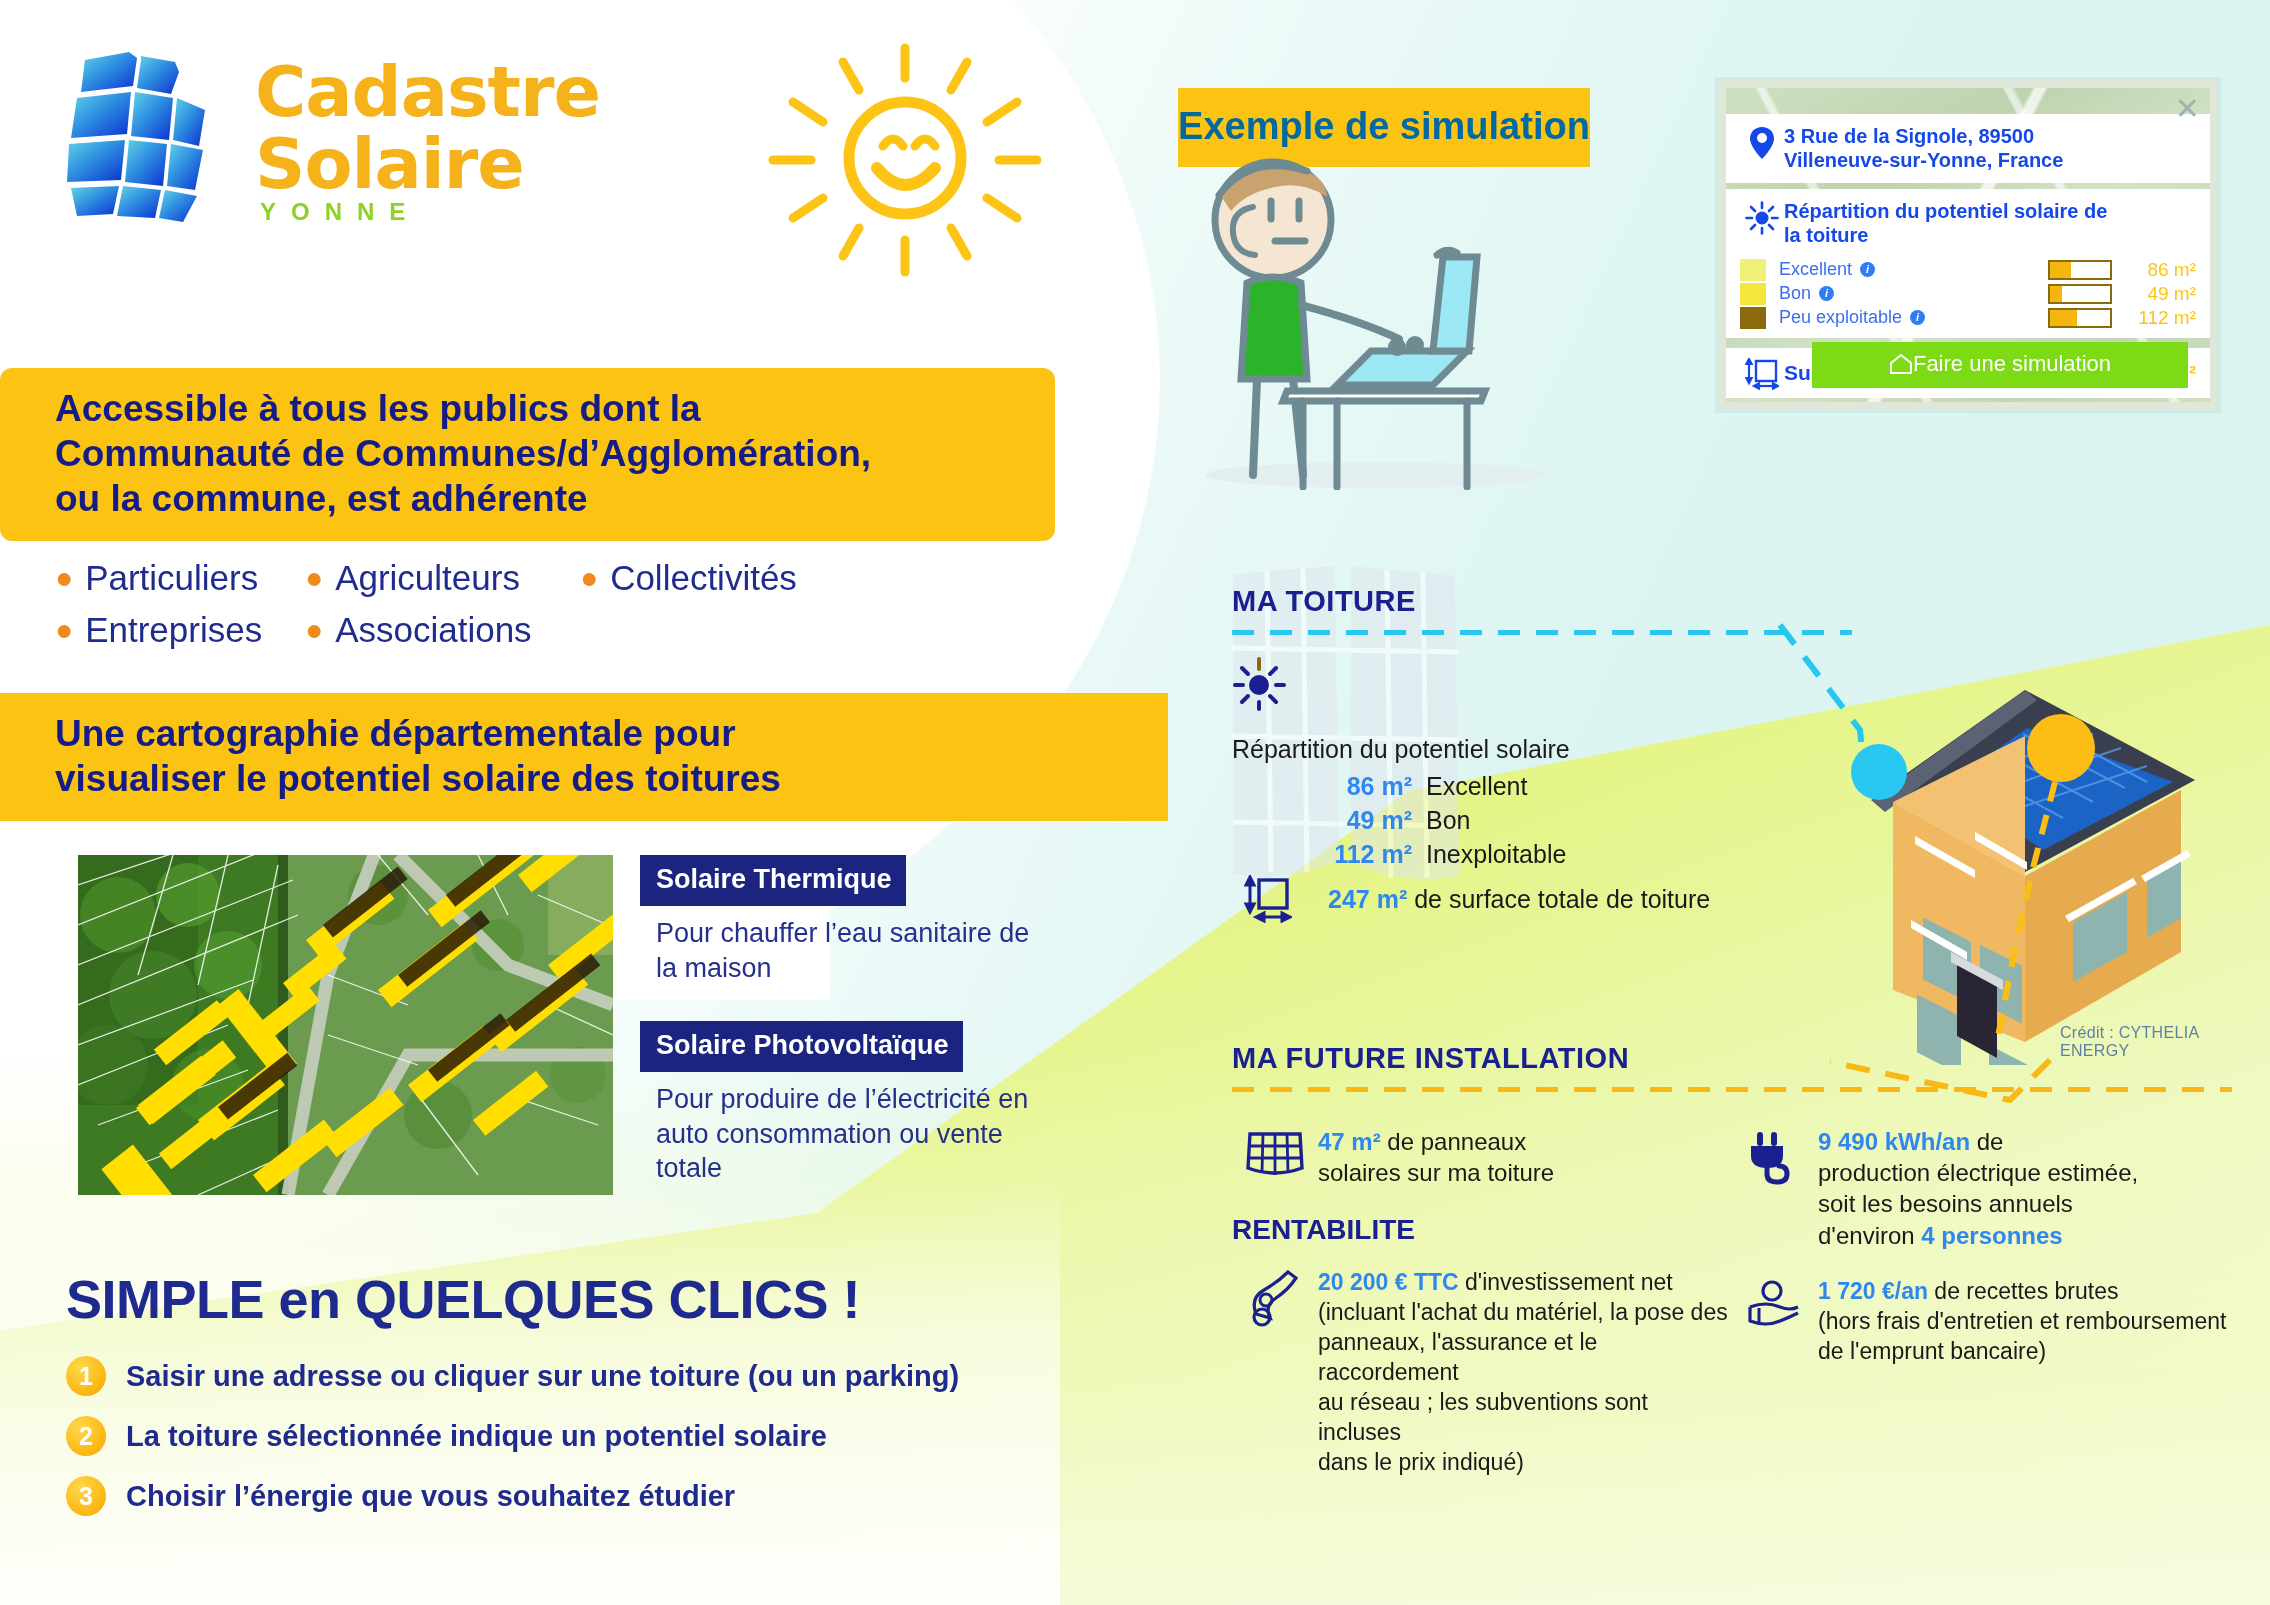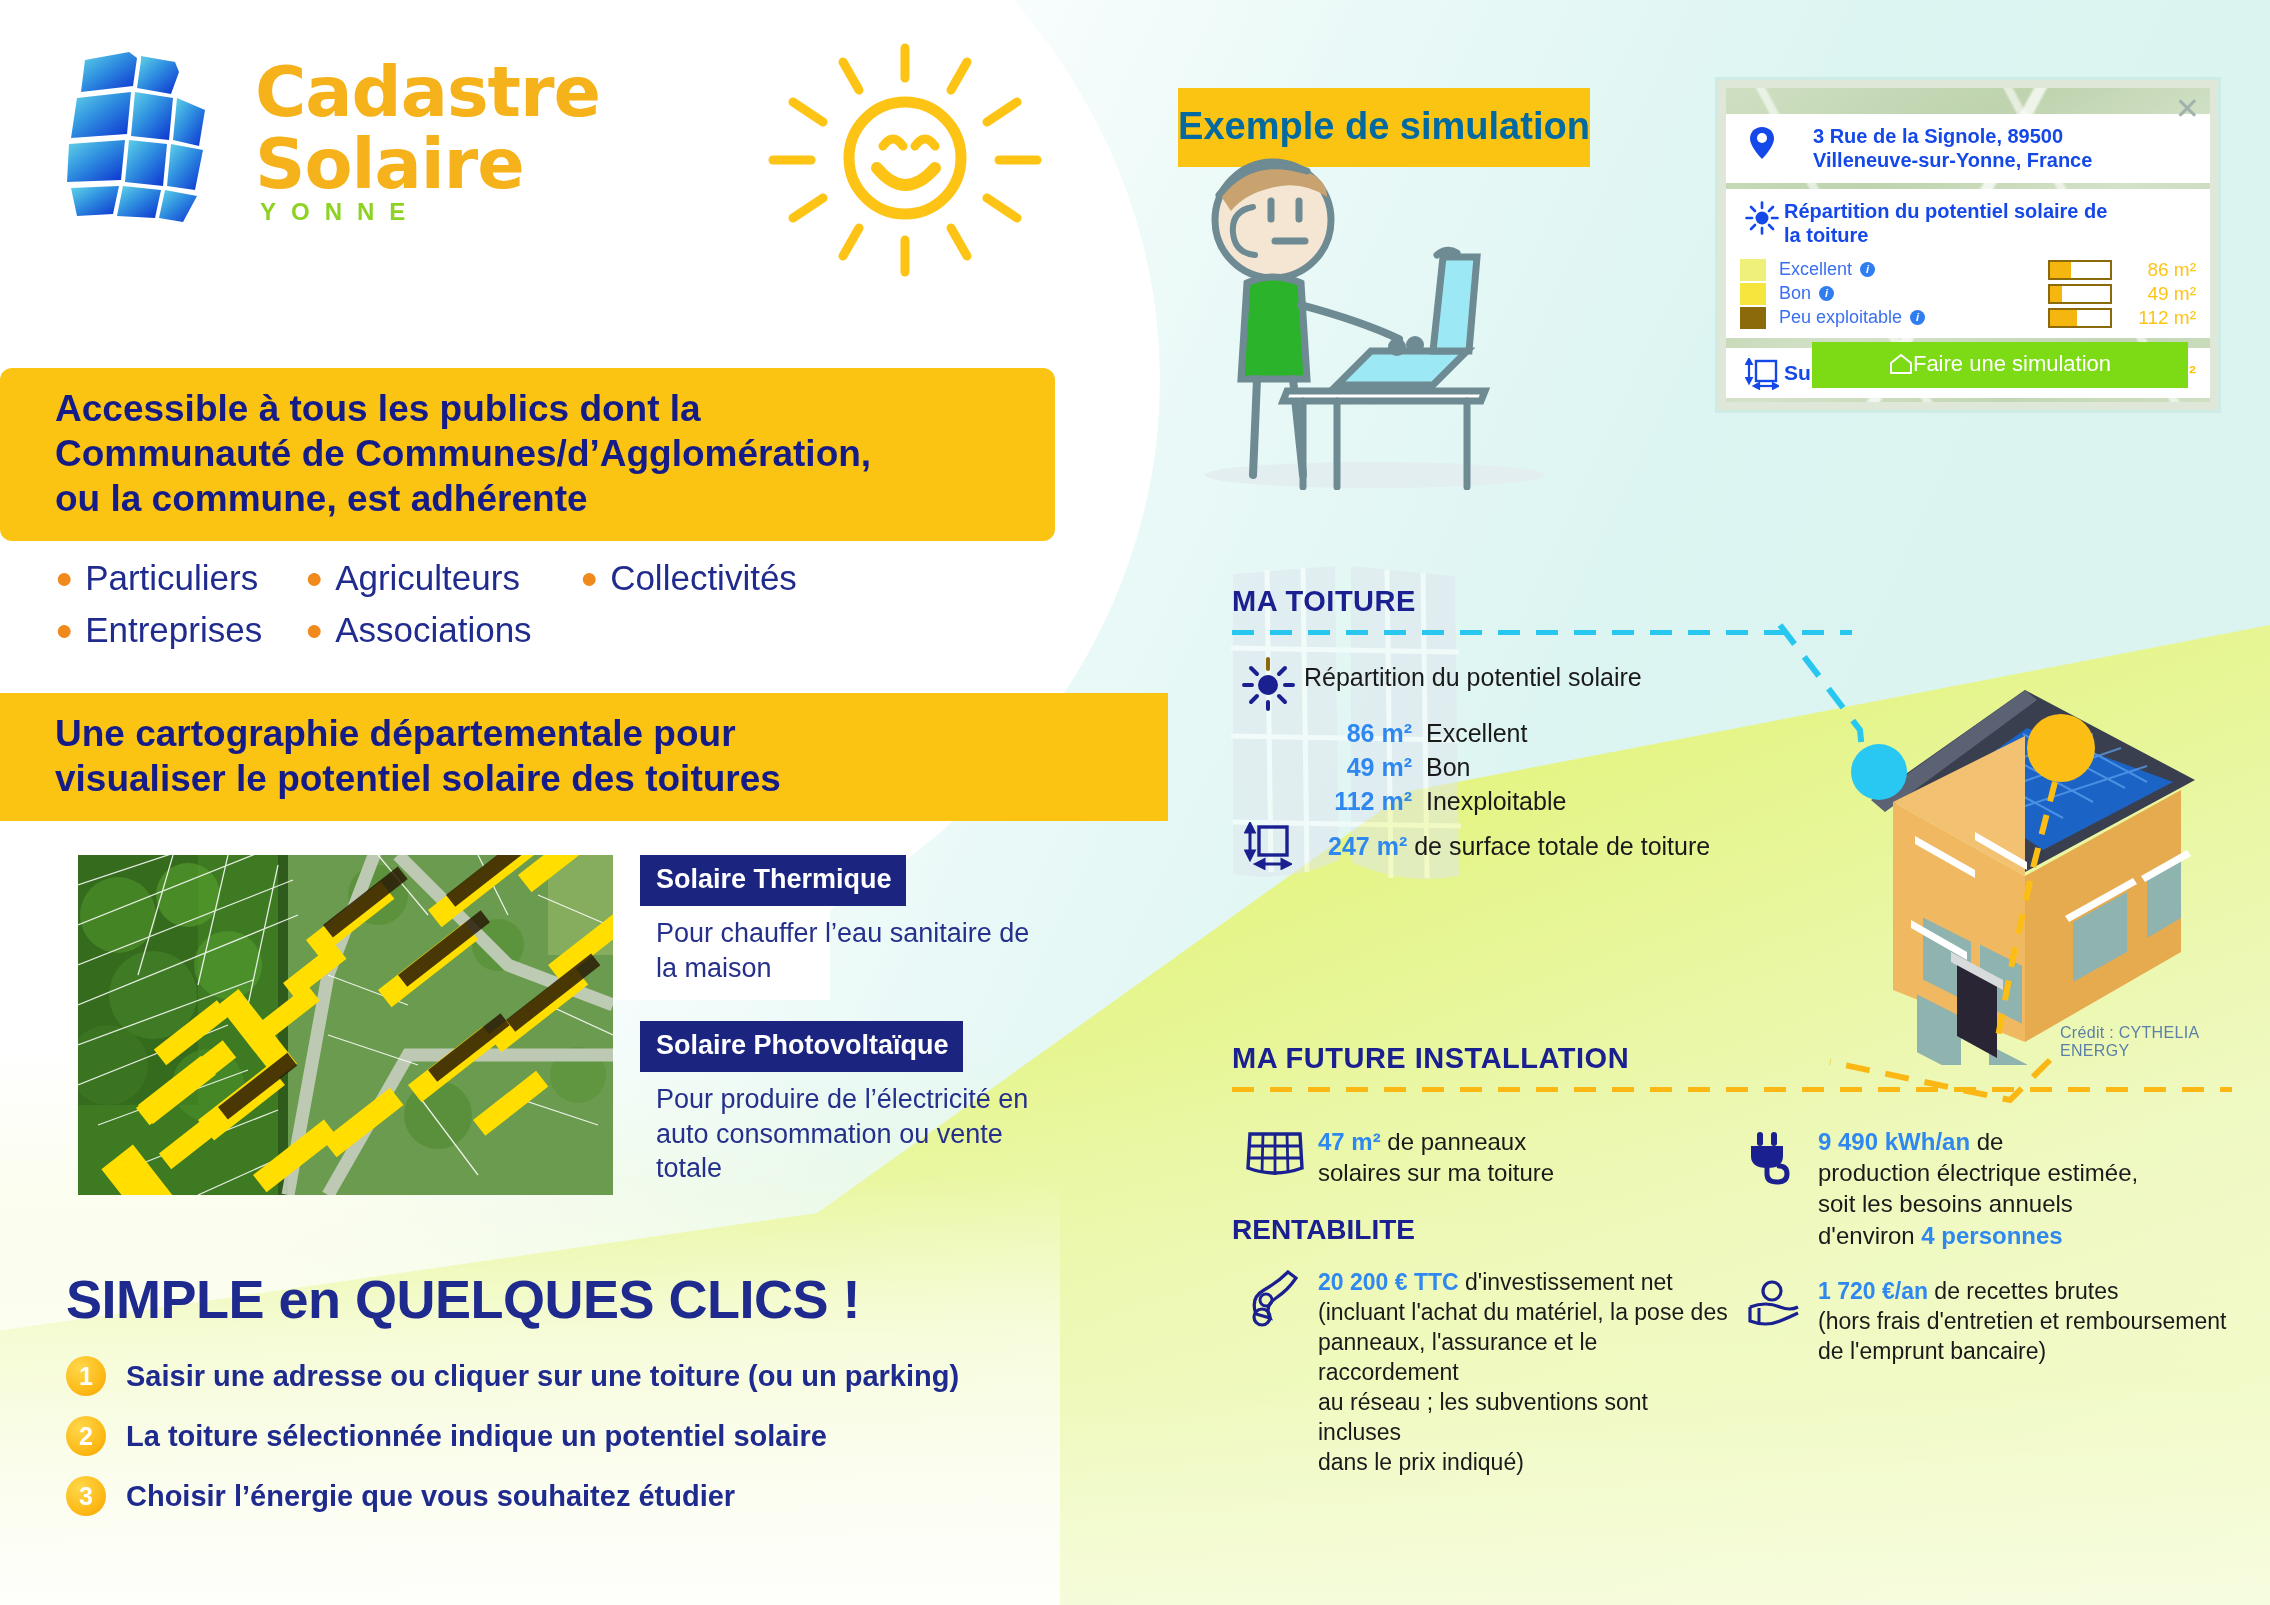--- a/index.html
+++ b/index.html
@@ -123,21 +123,21 @@
       linear-gradient(62deg, transparent 68%, rgba(255,255,255,.6) 68.5%, rgba(255,255,255,.6) 69.4%, transparent 70%),
       linear-gradient(150deg, #cfe0c2 0%, #bed3ae 30%, #d4e2c8 55%, #c2d6b4 80%, #cfe0c2 100%);
   }
   .sim-inner { position: absolute; left: 8px; right: 8px; top: 8px; bottom: 8px; }
   .sim-close {
     position: absolute; right: 10px; top: 6px; color: #9fb2ae; font-size: 30px;
     font-weight: 300; line-height: 1;
   }
   .sim-band { background: #fff; padding: 10px 14px; display: flex; align-items: flex-start; }
   .sim-addr { margin-top: 26px; }
-  .sim-addr-txt { color: #1548e8; font-weight: bold; font-size: 20px; line-height: 1.22; margin-left: 29px; }
+  .sim-addr-txt { color: #1548e8; font-weight: bold; font-size: 20px; line-height: 1.22; }
   .sim-rep { margin-top: 6px; padding-bottom: 10px; }
   .sim-rep-txt { color: #1548e8; font-weight: bold; font-size: 20px; line-height: 1.22; }
   .sim-icon { flex: 0 0 44px; display: flex; justify-content: center; padding-top: 2px; }
   .legend { background: #fff; padding: 0 14px 8px 14px; }
   .leg-row { display: flex; align-items: center; height: 24px; }
   .leg-sw { width: 26px; height: 22px; flex: 0 0 26px; margin-right: 13px; }
   .leg-lab { color: #3a6ff0; font-size: 18px; flex: 1; display: flex; align-items: center; }
   .leg-i {
     display: inline-block; width: 15px; height: 15px; border-radius: 50%;
     background: #2f7df0; color: #fff; font-size: 11px; font-weight: bold;
@@ -166,21 +166,21 @@
   #toiture { left: 1232px; top: 585px; width: 620px; }
   .sect-title { color: #1a2090; font-weight: bold; font-size: 29px; letter-spacing: .5px; }
   .dash-blue {
     height: 5px; margin: 12px 0 22px 0; width: 100%;
     background: repeating-linear-gradient(to right, #27c7f0 0 22px, transparent 22px 38px);
   }
   .dash-yellow {
     height: 5px; margin: 12px 0 34px 0; width: 100%;
     background: repeating-linear-gradient(to right, #fbb814 0 22px, transparent 22px 38px);
   }
-  .toit-row { display: flex; align-items: flex-start; }
+  .toit-row { display: flex; align-items: flex-start; flex-direction: column; }
   .toit-ico { flex: 0 0 72px; display: flex; justify-content: center; }
   .toit-main { color: #1a1a1a; font-size: 25px; padding-top: 6px; }
   .toit-list { padding-left: 72px; margin-top: 8px; }
   .toit-li { font-size: 25px; color: #1a1a1a; margin-bottom: 5px; display: flex; }
   .toit-v { color: #2f88ef; font-weight: bold; width: 122px; text-align: right; padding-right: 14px; }
   .toit-total { display: flex; align-items: center; margin-top: 6px; }
   .toit-total-ico { flex: 0 0 72px; display: flex; justify-content: center; }
   .toit-total-txt { font-size: 25px; color: #1a1a1a; padding-left: 24px; }
   .bluev { color: #2f88ef; font-weight: bold; }
 

